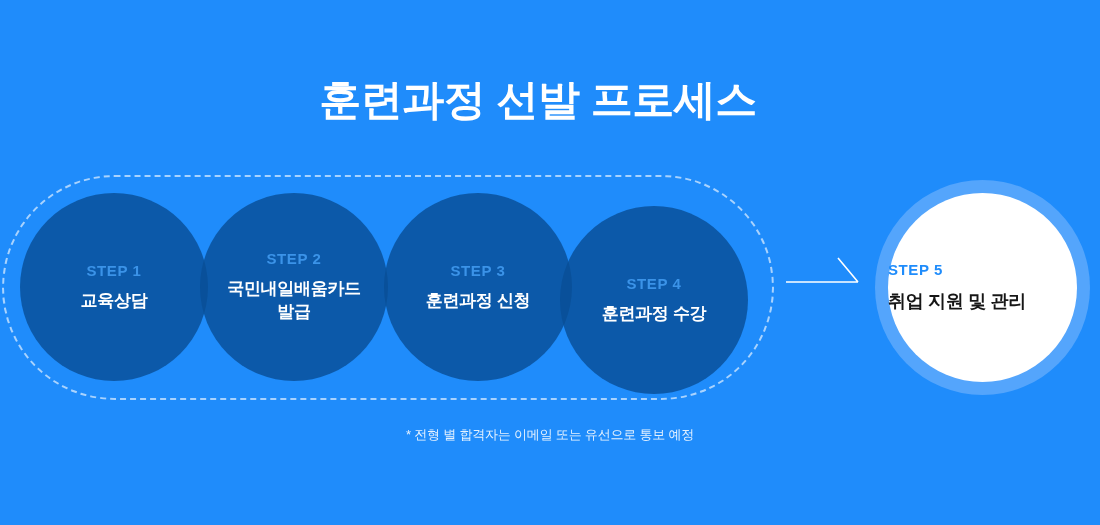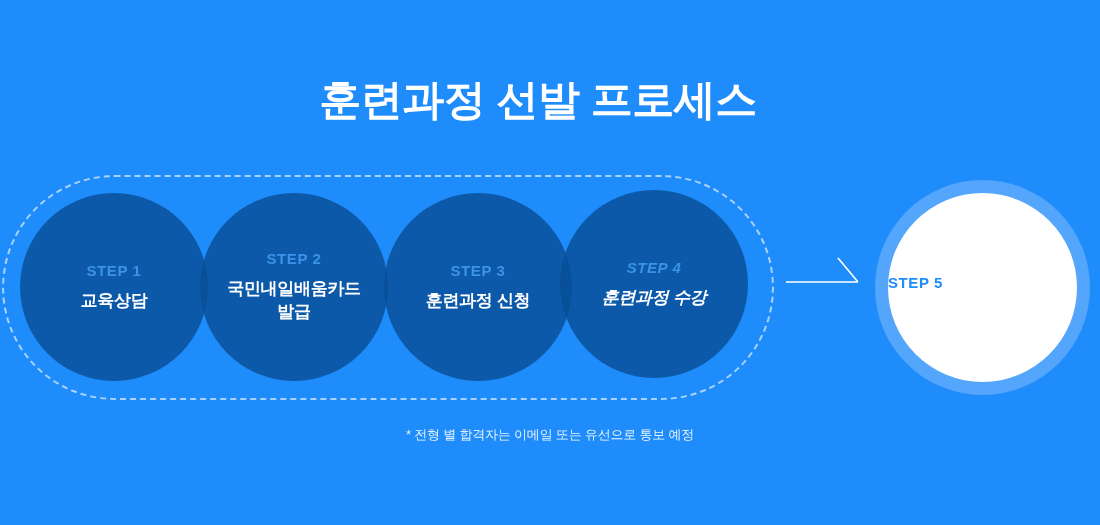--- a/index.html
+++ b/index.html
@@ -81,21 +81,21 @@
     font-size: 17px;
     font-weight: bold;
     line-height: 1.35;
     letter-spacing: -0.3px;
     white-space: pre-line;
   }
 
   #circle-1 { left: 20px;  top: 193px; }
   #circle-2 { left: 200px; top: 193px; }
   #circle-3 { left: 384px; top: 193px; }
-  #circle-4 { left: 560px; top: 190px; font-style: italic; }
+  #circle-4 { left: 560px; top: 206px; }
 
   
   .arrow {
     position: absolute;
     left: 786px;
     top: 252px;
     width: 78px;
     height: 36px;
   }
 
@@ -189,17 +189,18 @@
   </div>
 
   <svg class="arrow" viewBox="0 0 78 36">
     <path d="M0 30 L72 30 M52 6 L72 30" stroke="#ffffff" stroke-width="1.6" fill="none"></path>
   </svg>
 
   <div class="final-ring"></div>
 
   <div class="final-circle">
     <div class="step-label">STEP 5</div>
+    <div class="step-name">취업 지원 및 관리</div>
   </div>
 
   <div class="footnote">* 전형 별 합격자는 이메일 또는 유선으로 통보 예정</div>
 
 </div>
 
 </body></html>

